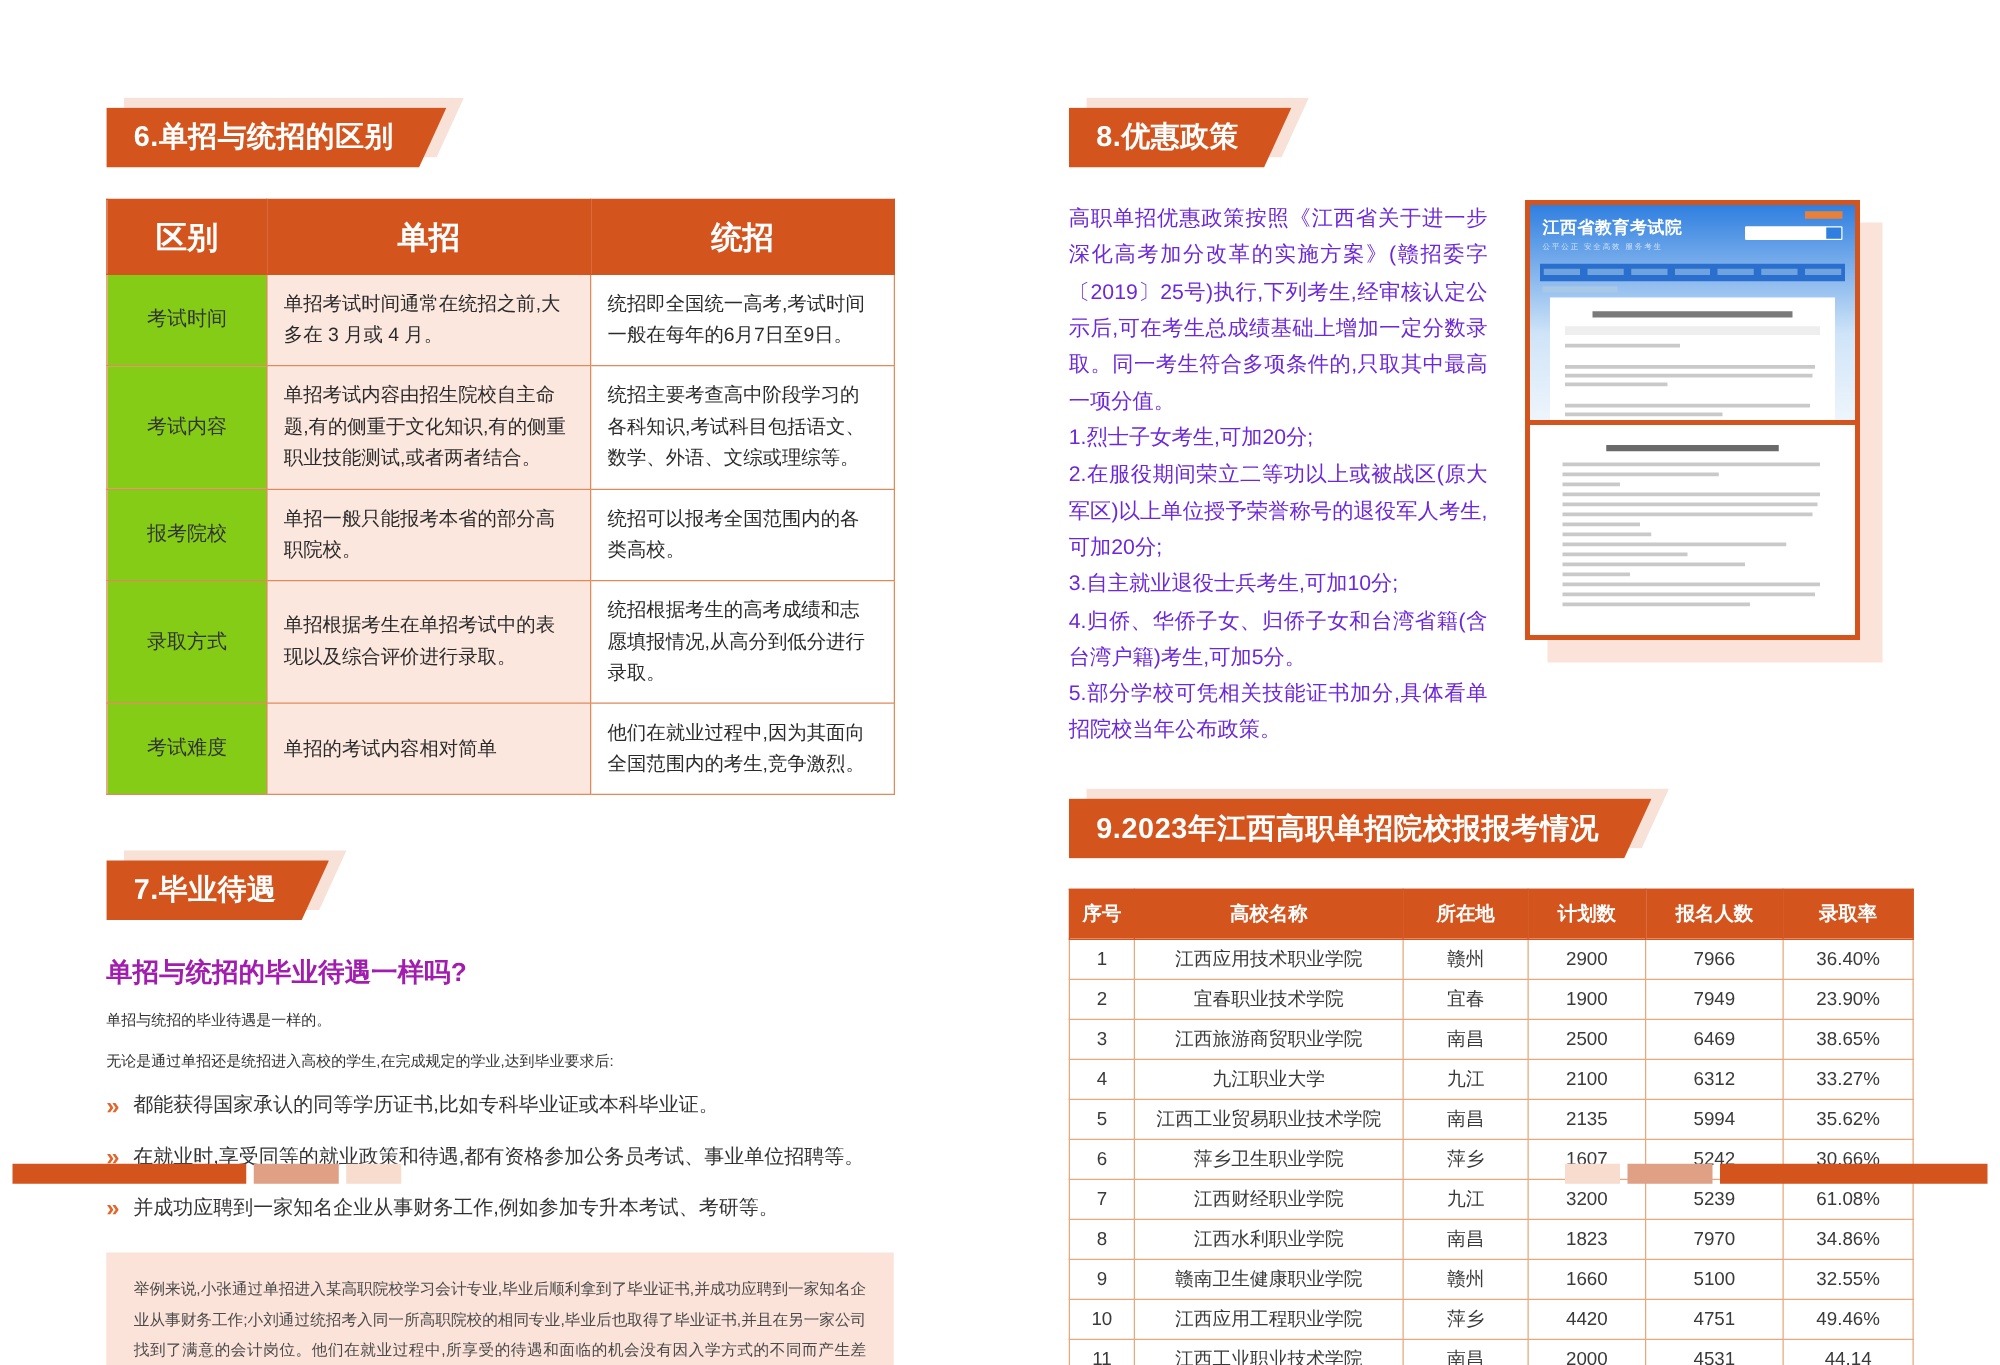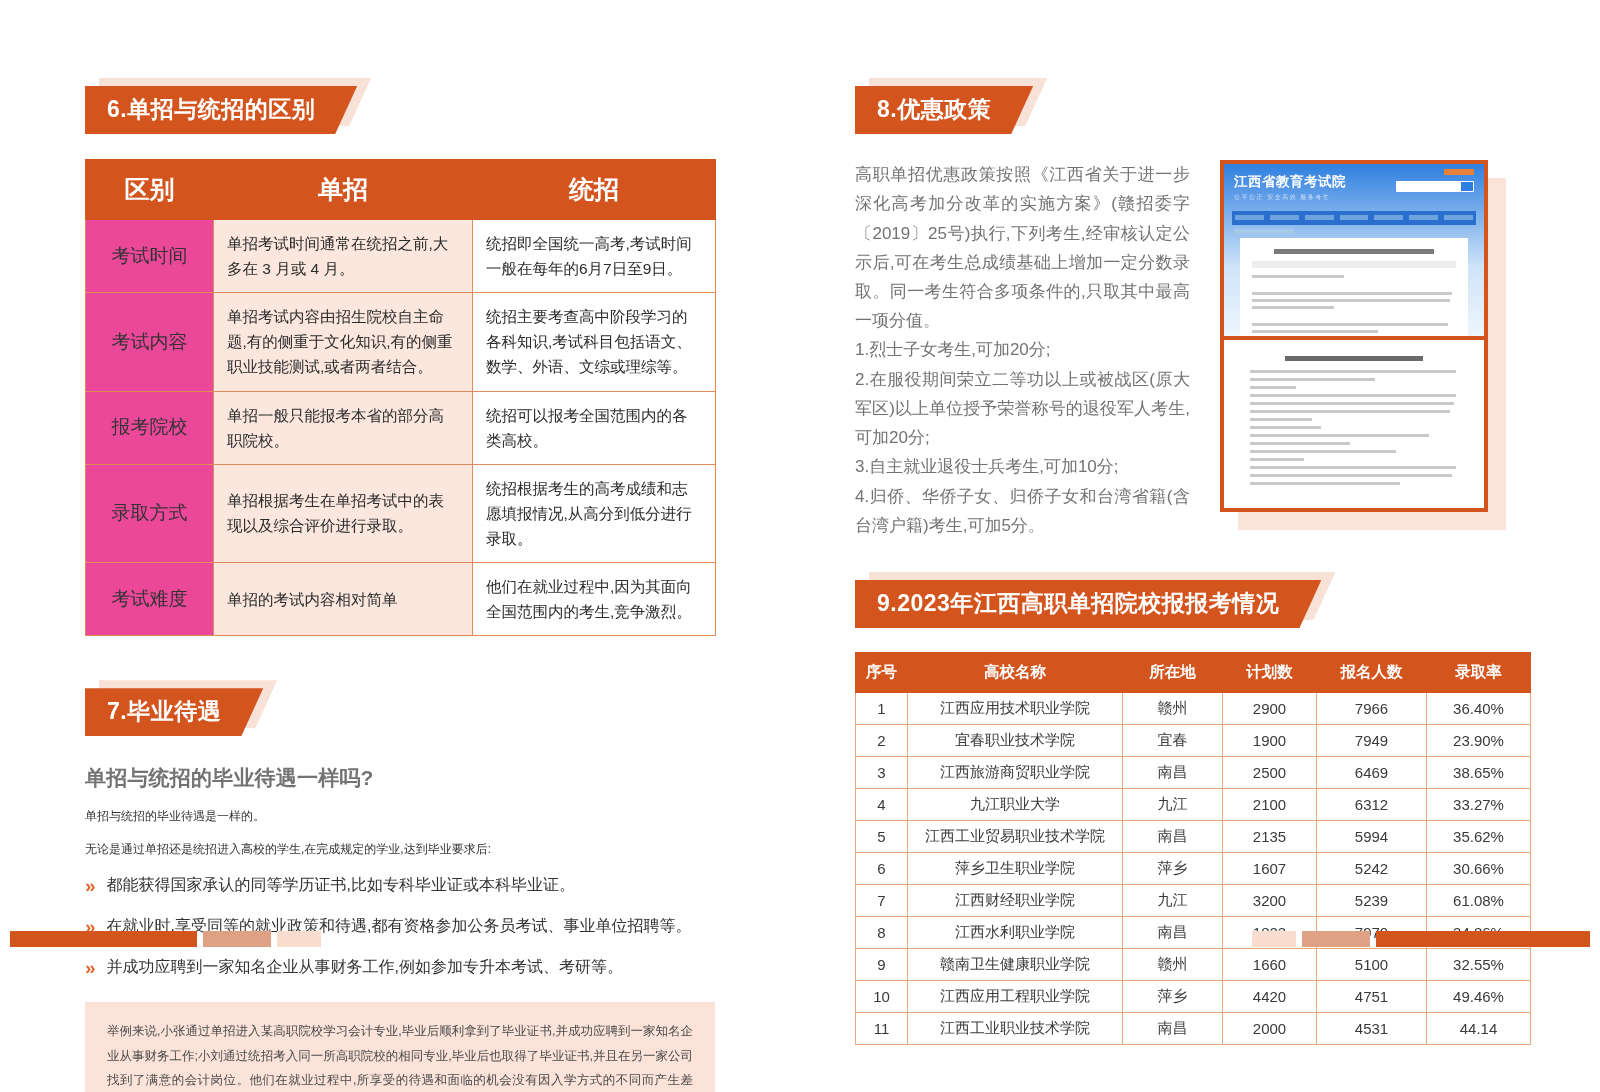--- a/index.html
+++ b/index.html
@@ -42,50 +42,50 @@
     background: #D4541E; color: #fff;
     font-size: 25px; font-weight: bold;
     padding: 13px 4px; border: 1px solid #D4541E;
   }
   table.cmp td {
     border: 1px solid #E08A5C;
     vertical-align: middle;
     font-size: 15.5px; color: #2b2b2b; line-height: 1.62;
   }
   table.cmp td.key {
-    background: #ec4899; text-align: center;
-    font-size: 19px; color: #333; padding: 10px 4px;
+    background: #84cc16; text-align: center;
+    font-size: 16px; color: #333; padding: 10px 4px;
   }
   table.cmp td.dz { background: #FBE7DE; padding: 11px 13px; }
   table.cmp td.tz { background: #ffffff; padding: 11px 13px; }
   .c1 { width: 128px; } .c2 { width: 259px; } .c3 { width: 243px; }
 
   
   .q-title {
-    color: #737373; font-size: 21px; font-weight: bold;
+    color: #a21caf; font-size: 21px; font-weight: bold;
     margin-top: 28px; letter-spacing: .2px;
   }
   .p-line { font-size: 12px; color: #333; margin-top: 15px; line-height: 1.5; }
   .bullet { display: flex; align-items: flex-start; gap: 11px; margin-top: 15px; }
   .chev { color: #E2662B; font-size: 19px; font-weight: bold; line-height: 1.35; flex: 0 0 auto; }
   .bullet .btxt { font-size: 16px; color: #333; line-height: 1.45; }
 
   .example-box {
     margin-top: 22px; background: #FBE3DA;
     padding: 17px 22px 14px 22px; width: 630px;
   }
   .example-box p {
     font-size: 12.5px; color: #4a4a4a; line-height: 1.95; text-align: justify;
   }
 
   
   .s8-wrap { display: flex; gap: 30px; margin-top: 26px; }
   .s8-text { width: 335px; }
   .s8-text p {
-    font-size: 17px; color: #737373; line-height: 1.72;
+    font-size: 17px; color: #6d28d9; line-height: 1.72;
     text-align: justify;
   }
   .s8-shot { position: relative; width: 268px; height: 352px; }
   .s8-shot .peach {
     position: absolute; left: 18px; top: 18px;
     width: 100%; height: 100%; background: #FBE3DA;
   }
   .s8-shot .frame {
     position: absolute; left: 0; top: 0; width: 100%; height: 100%;
     border: 4px solid #D4541E; background: #fff; overflow: hidden;
@@ -221,20 +221,21 @@
       <div class="plate">8.优惠政策</div>
     </div>
 
     <div class="s8-wrap">
       <div class="s8-text">
         <p>高职单招优惠政策按照《江西省关于进一步深化高考加分改革的实施方案》(赣招委字〔2019〕25号)执行,下列考生,经审核认定公示后,可在考生总成绩基础上增加一定分数录取。同一考生符合多项条件的,只取其中最高一项分值。</p>
         <p>1.烈士子女考生,可加20分;</p>
         <p>2.在服役期间荣立二等功以上或被战区(原大军区)以上单位授予荣誉称号的退役军人考生,可加20分;</p>
         <p>3.自主就业退役士兵考生,可加10分;</p>
         <p>4.归侨、华侨子女、归侨子女和台湾省籍(含台湾户籍)考生,可加5分。</p>
+        <p>5.部分学校可凭相关技能证书加分,具体看单招院校当年公布政策。</p>
       </div>
 
       <div class="s8-shot">
         <div class="peach"></div>
         <div class="frame">
           <div class="shot-top">
             <div class="shot-badge"></div>
             <div class="shot-hdrbar">
               <div class="shot-logo">江西省教育考试院</div>
               <div class="shot-sub">公平公正 安全高效 服务考生</div>

